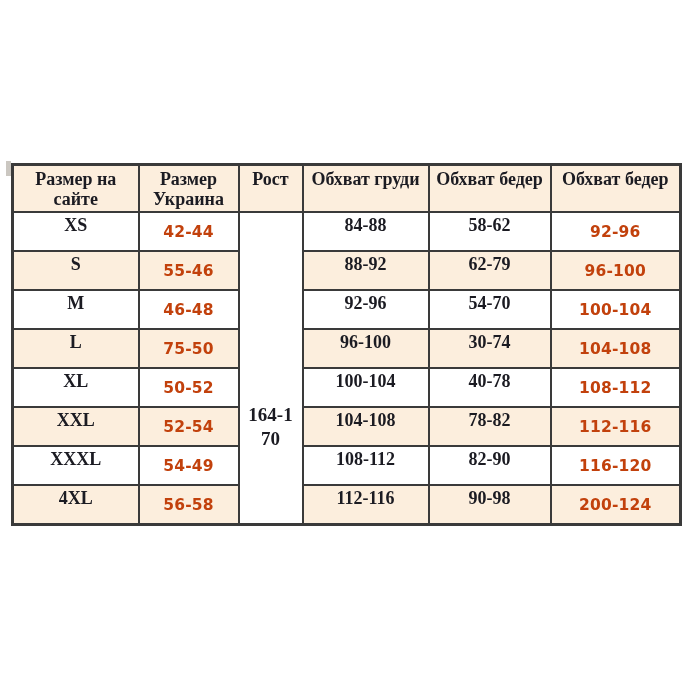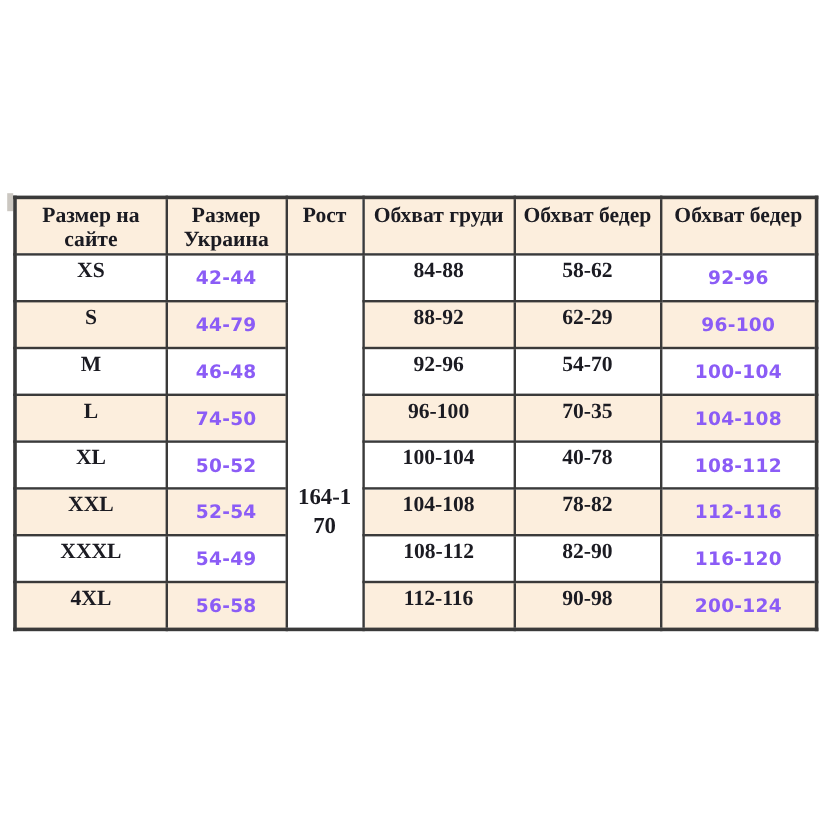--- a/index.html
+++ b/index.html
@@ -57,21 +57,21 @@
     font-weight: bold;
     font-size: 18px;
     color: #1b1b22;
     vertical-align: top;
     padding-top: 2px;
   }
   td.sans-cell {
     font-family: "DejaVu Sans", sans-serif;
     font-weight: bold;
     font-size: 15.5px;
-    color: #8b5cf6;
+    color: #c2410c;
     vertical-align: middle;
     letter-spacing: 0.2px;
   }
   tr.row-cream td {
     background: #fceedd;
   }
   tr.row-white td {
     background: #ffffff;
     text-align: center;
   }
@@ -122,37 +122,37 @@
       <tr class="row-white">
         <td class="serif-cell">XS</td>
         <td class="sans-cell">42-44</td>
         <td class="height-cell" rowspan="8"><span class="height-text">164-170</span></td>
         <td class="serif-cell">84-88</td>
         <td class="serif-cell">58-62</td>
         <td class="sans-cell">92-96</td>
       </tr>
       <tr class="row-cream">
         <td class="serif-cell">S</td>
-        <td class="sans-cell">44-79</td>
+        <td class="sans-cell">55-46</td>
         <td class="serif-cell">88-92</td>
-        <td class="serif-cell">62-29</td>
+        <td class="serif-cell">62-79</td>
         <td class="sans-cell">96-100</td>
       </tr>
       <tr class="row-white">
         <td class="serif-cell">M</td>
         <td class="sans-cell">46-48</td>
         <td class="serif-cell">92-96</td>
         <td class="serif-cell">54-70</td>
         <td class="sans-cell">100-104</td>
       </tr>
       <tr class="row-cream">
         <td class="serif-cell">L</td>
-        <td class="sans-cell">74-50</td>
+        <td class="sans-cell">75-50</td>
         <td class="serif-cell">96-100</td>
-        <td class="serif-cell">70-35</td>
+        <td class="serif-cell">30-74</td>
         <td class="sans-cell">104-108</td>
       </tr>
       <tr class="row-white">
         <td class="serif-cell">XL</td>
         <td class="sans-cell">50-52</td>
         <td class="serif-cell">100-104</td>
         <td class="serif-cell">40-78</td>
         <td class="sans-cell">108-112</td>
       </tr>
       <tr class="row-cream">

